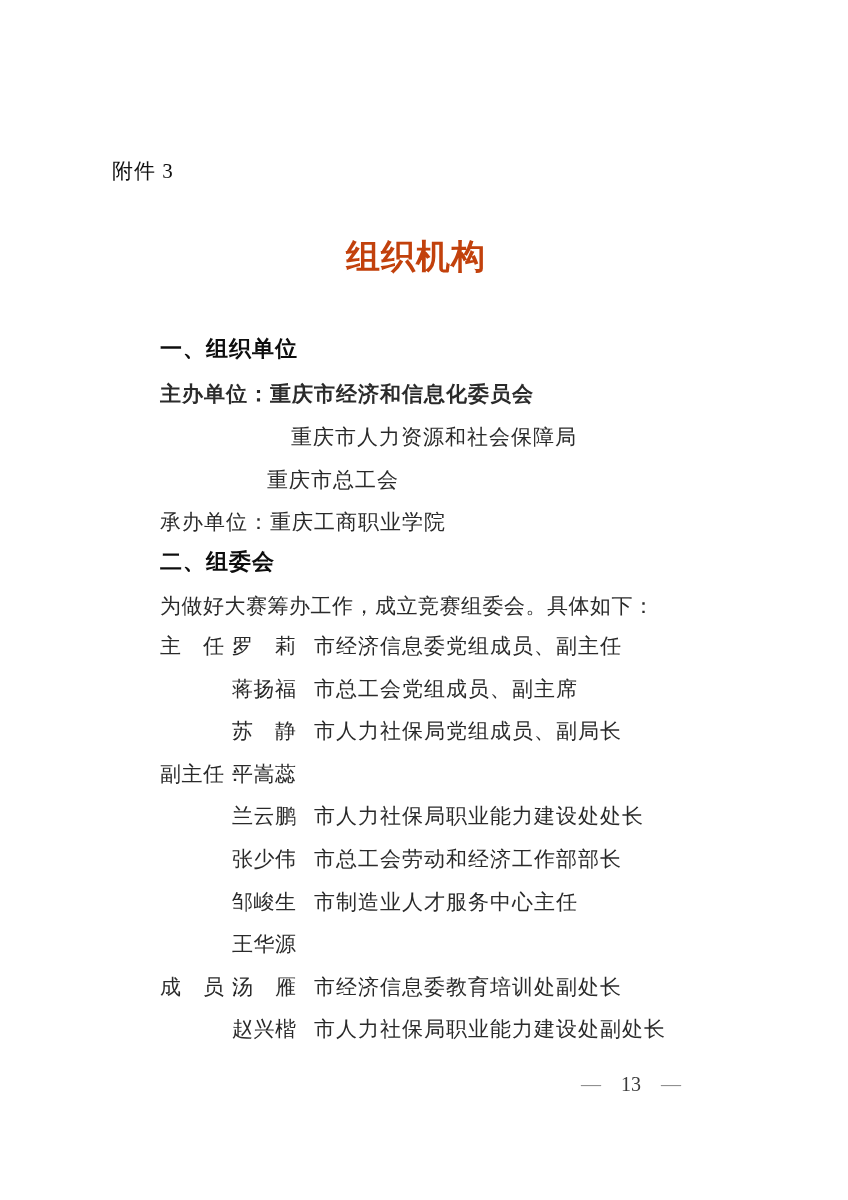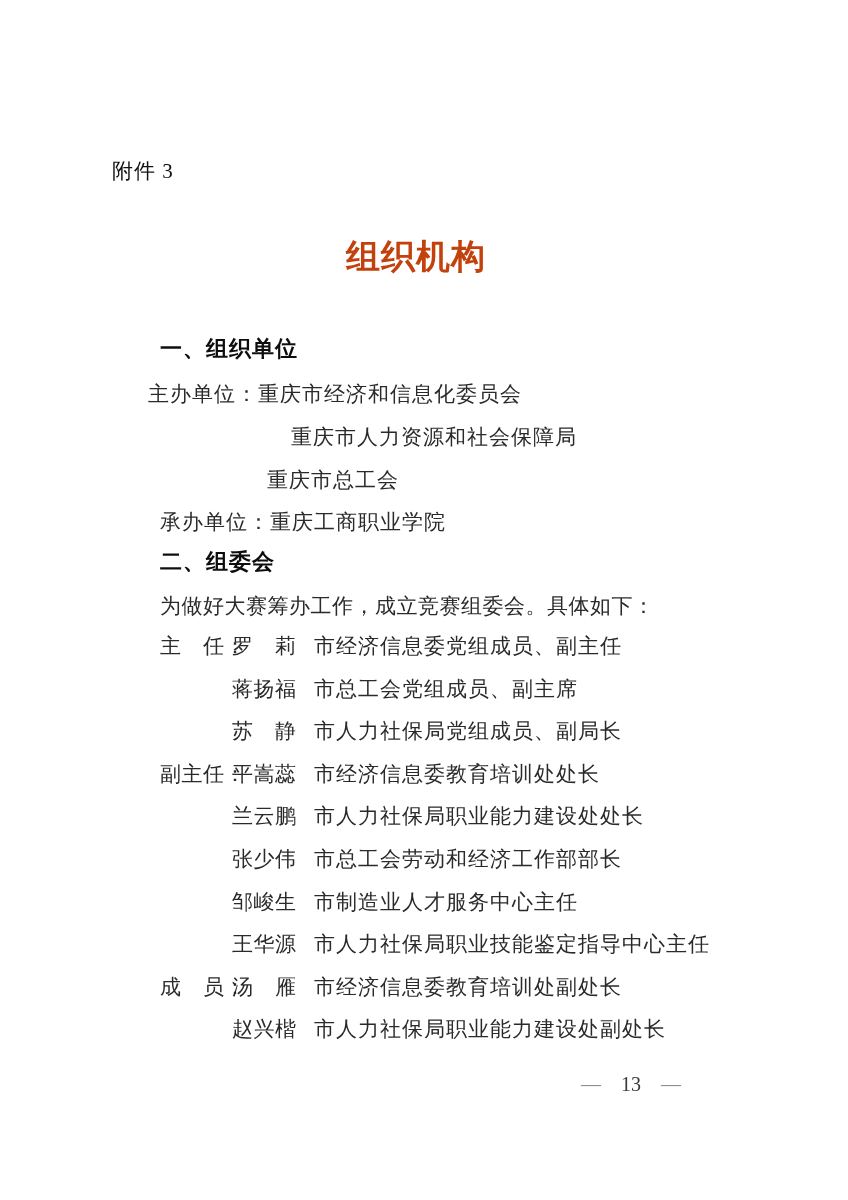--- a/index.html
+++ b/index.html
@@ -49,21 +49,21 @@
   }
   .heading-1 { top: 334px; }
   .heading-2 { top: 547px; }
   .body-line {
     position: absolute;
     font-size: 21px;
     color: #2a2a2a;
     white-space: nowrap;
     letter-spacing: 1px;
   }
-  .host-line    { left: 148px; top: 380px; }
+  .host-line    { left: 160px; top: 380px; font-weight: bold; }
   .host-cont-1  { left: 267px; top: 423px; margin-left: 24px; }
   .host-cont-2  { left: 267px; top: 466px; }
   .org-line     { left: 160px; top: 508px; }
   .intro-line   { left: 160px; top: 592px; letter-spacing: 0.5px; }
   .roster {
     position: absolute;
     left: 160px;
     top: 632px;
     width: 600px;
   }
@@ -126,41 +126,39 @@
       <span class="col-title">市总工会党组成员、副主席</span>
     </div>
     <div class="roster-row">
       <span class="col-role"></span>
       <span class="col-name">苏　静</span>
       <span class="col-title">市人力社保局党组成员、副局长</span>
     </div>
     <div class="roster-row">
       <span class="col-role">副主任：</span>
       <span class="col-name">平嵩蕊</span>
-      <span class="col-title">市经济信息委教育培训处处长</span>
     </div>
     <div class="roster-row">
       <span class="col-role"></span>
       <span class="col-name">兰云鹏</span>
       <span class="col-title">市人力社保局职业能力建设处处长</span>
     </div>
     <div class="roster-row">
       <span class="col-role"></span>
       <span class="col-name">张少伟</span>
       <span class="col-title">市总工会劳动和经济工作部部长</span>
     </div>
     <div class="roster-row">
       <span class="col-role"></span>
       <span class="col-name">邹峻生</span>
       <span class="col-title">市制造业人才服务中心主任</span>
     </div>
     <div class="roster-row">
       <span class="col-role"></span>
       <span class="col-name">王华源</span>
-      <span class="col-title">市人力社保局职业技能鉴定指导中心主任</span>
     </div>
     <div class="roster-row">
       <span class="col-role">成　员：</span>
       <span class="col-name">汤　雁</span>
       <span class="col-title">市经济信息委教育培训处副处长</span>
     </div>
     <div class="roster-row">
       <span class="col-role"></span>
       <span class="col-name">赵兴楷</span>
       <span class="col-title">市人力社保局职业能力建设处副处长</span>

